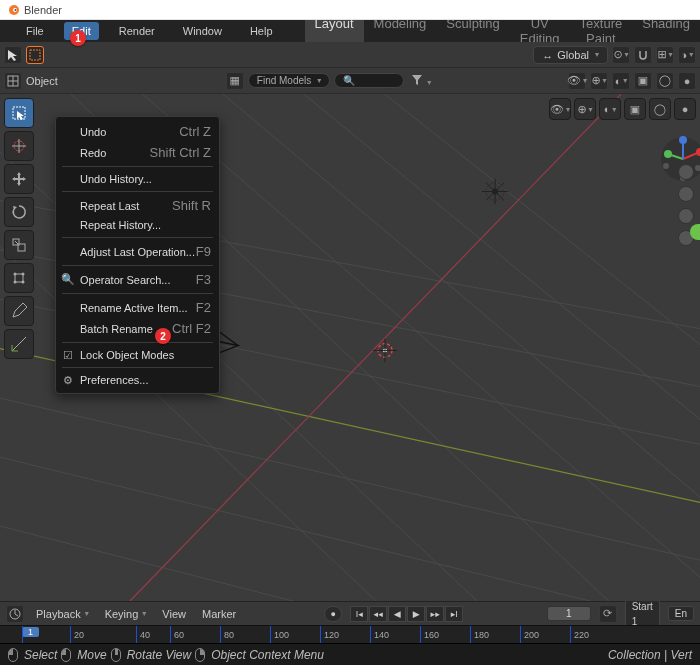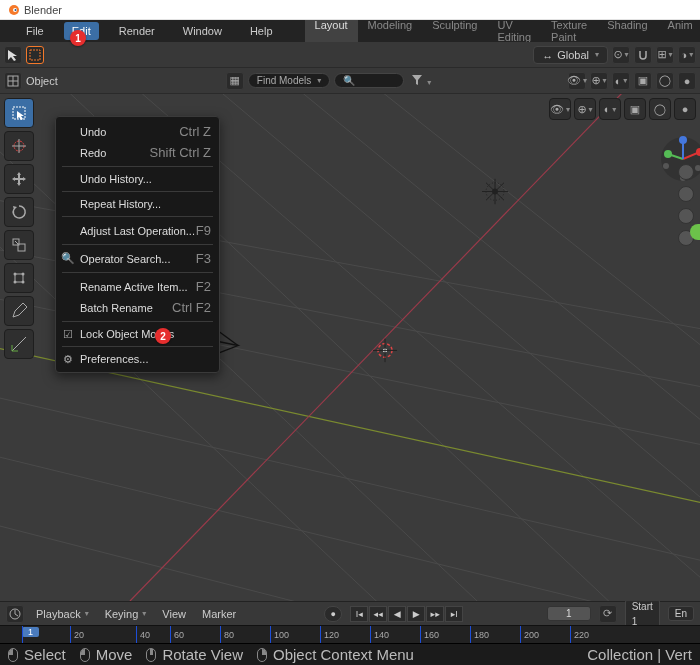--- a/index.html
+++ b/index.html
@@ -7,21 +7,21 @@
   .window { width: 700px; height: 665px; background: #fff; display: flex; flex-direction: column; }
   .titlebar { height: 20px; background: #fff; display: flex; align-items: center; padding: 0 6px; font-size: 11px; color: #444; border-bottom: 1px solid #e3e3e3; }
   .titlebar svg { margin-right: 4px; }
   .app { flex: 1; background: #232323; position: relative; display: flex; flex-direction: column; overflow: hidden; }
   .topbar { height: 22px; background: #232323; display: flex; align-items: center; padding: 0 4px; gap: 12px; font-size: 11px; color: #ccc; }
   .topbar .logo { margin-right: 2px; }
   .menu-item { padding: 3px 8px; border-radius: 3px; cursor: default; }
   .menu-item.active { background: #3b6ea5; color: #fff; }
   .topbar .spacer { flex: 1; }
   .tabbar { display: flex; gap: 0; margin-left: 12px; }
-  .tab { padding: 3px 10px; font-size: 11px; color: #888; border-radius: 4px 4px 0 0; }
+  .tab { padding: 3px 10px; font-size: 13px; color: #888; border-radius: 4px 4px 0 0; text-align: center; }
   .tab.active { background: #424242; color: #ddd; }
   .scene-box { display:flex; align-items:center; gap:4px; margin-left:6px; }
   .scene-field { background:#1d1d1d; border:1px solid #3a3a3a; border-radius:4px; padding:1px 6px; font-size:10px; color:#ccc; min-width:50px;}
   .iconbtn { width:18px; height:18px; display:flex; align-items:center; justify-content:center; color:#aaa; background:#2a2a2a; border:1px solid #3a3a3a; border-radius:3px;}
   .secondbar { height: 26px; background: #383838; display: flex; align-items: center; padding: 0 4px; gap: 4px; font-size: 11px; color: #ccc; border-bottom:1px solid #2a2a2a;}
   .secondbar .dd { background:#2a2a2a; border:1px solid #444; border-radius:4px; padding:2px 8px; display:flex; align-items:center; gap:4px; }
   .toolbar-row { height: 26px; background: #383838; display: flex; align-items: center; padding: 0 4px; gap: 4px; font-size: 11px; color: #ccc; border-bottom:1px solid #2a2a2a;}
   .search-pill { background:#1d1d1d; border:1px solid #444; border-radius:10px; padding:1px 8px; display:flex; align-items:center; gap:4px; min-width:80px; font-size:10px; color:#aaa;}
   .viewport-area { flex:1; position:relative; background:#3b3b3b; overflow:hidden; }
   .left-tools { position:absolute; left:4px; top:4px; display:flex; flex-direction:column; gap:3px; z-index:3;}
@@ -38,21 +38,21 @@
   .callout { position:absolute; width:16px; height:16px; border-radius:50%; background:#e62e2e; color:#fff; font-size:10px; font-weight:bold; display:flex; align-items:center; justify-content:center; z-index:20; box-shadow:0 1px 2px rgba(0,0,0,.4);}
   .timeline { height:24px; background:#383838; display:flex; align-items:center; padding:0 6px; gap:8px; font-size:11px; color:#ccc; border-top:1px solid #222;}
   .timeline .dd2 { display:flex; align-items:center; gap:2px; padding:2px 4px;}
   .timeline .play-ctrl { display:flex; gap:1px; margin-left:auto; margin-right:auto;}
   .timeline .play-ctrl .pb { width:18px; height:16px; background:#2a2a2a; border:1px solid #444; display:flex; align-items:center; justify-content:center; font-size:9px; color:#ccc;}
   .timeline .numbox { background:#545454; border:1px solid #333; border-radius:3px; padding:1px 18px; font-size:10px; color:#ddd;}
   .timeline .startbox { background:#2a2a2a; border:1px solid #444; border-radius:3px; padding:1px 6px; font-size:10px; color:#ccc; display:flex; gap:4px;flex-direction:column;}
   .ruler { height:18px; background:#222; position:relative; font-size:9px; color:#aaa; border-top:1px solid #111;}
   .ruler .tick { position:absolute; top:0; height:100%; border-left:1px solid #1d4ed8; padding-left:3px; line-height:18px;}
   .ruler .cursorbox { position:absolute; left:22px; top:1px; background:#4a7bbd; color:#fff; font-size:9px; padding:0 6px; border-radius:2px;}
-  .statusbar { height:22px; background:#1b1b1b; display:flex; align-items:center; padding:0 8px; gap:14px; font-size:15px; color:#bbb; border-top:1px solid #000;}
+  .statusbar { height:22px; background:#1b1b1b; display:flex; align-items:center; padding:0 8px; gap:4px; font-size:12px; color:#bbb; border-top:1px solid #000;font-style:italic;}
   .statusbar .grp { display:flex; align-items:center; gap:4px;}
   .statusbar .right { margin-left:auto; }
   .mouse-ic { display:inline-block; width:10px; height:14px; border:1px solid #888; border-radius:5px; position:relative; margin-right:2px;}
   .mouse-ic::before { content:''; position:absolute; top:0; width:4px; height:6px; background:#888;}
   .mouse-ic.l::before{ left:0; border-top-left-radius:4px;}
   .mouse-ic.r::before{ right:0; border-top-right-radius:4px;}
   .mouse-ic.m::before{ left:3px; width:3px;}
   .green-dot { position:absolute; right:0; top:130px; width:10px; height:16px; background:#6cc24a; border-radius:8px 0 0 8px; z-index:4;}
   .top-icons-right { position:absolute; right:4px; top:4px; display:flex; gap:3px; z-index:3;}
   .top-icons-right .ib { width:22px; height:22px; background:#2f2f2f; border:1px solid #1e1e1e; border-radius:4px; display:flex; align-items:center; justify-content:center; color:#aaa; font-size:11px;}
@@ -313,20 +313,24 @@
         <div class="row">
             <span>Redo</span>
             <span class="sc">Shift Ctrl Z</span>
           </div>
         <div class="sep"></div>
         <div class="row">
             <span>Undo History...</span>
           </div>
         <div class="sep"></div>
         <div class="row">
+            <span>Repeat Last</span>
+            <span class="sc">Shift R</span>
+          </div>
+        <div class="row">
             <span>Repeat History...</span>
           </div>
         <div class="sep"></div>
         <div class="row">
             <span>Adjust Last Operation...</span>
             <span class="sc">F9</span>
           </div>
         <div class="sep"></div>
         <div class="row">
             <span class="ic">🔍</span>

